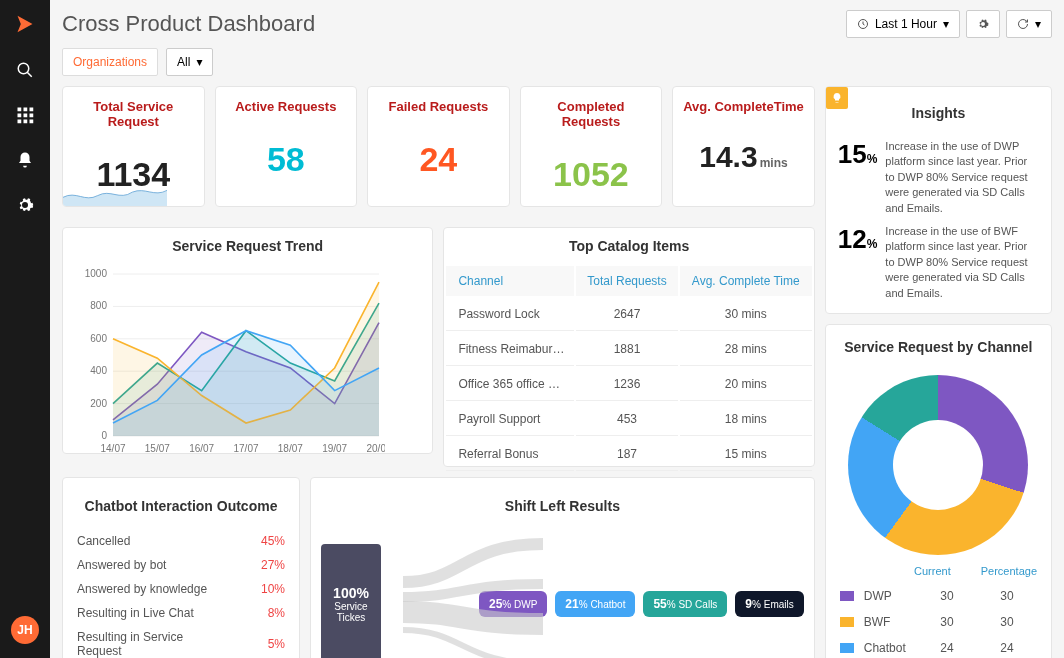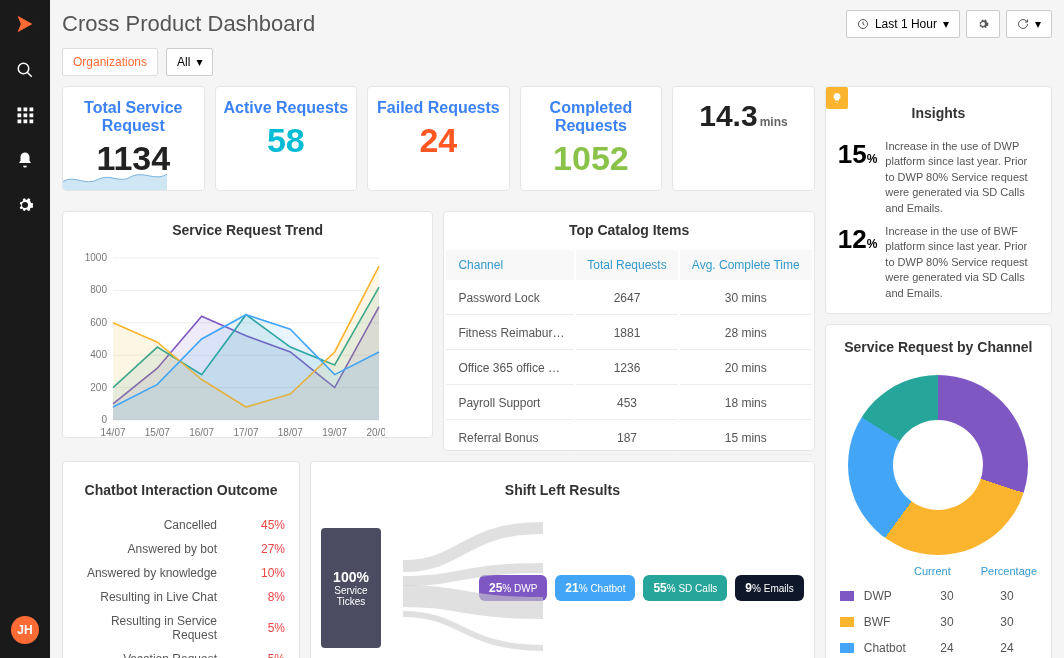--- a/index.html
+++ b/index.html
@@ -12,21 +12,21 @@
 .main { flex: 1; padding: 10px 12px; overflow: auto; }
 .topbar { display: flex; align-items: center; margin-bottom: 10px; }
 .title { font-size: 22px; color: #555; font-weight: 500; }
 .top-actions { margin-left: auto; display: flex; gap: 6px; }
 .btn { border: 1px solid #ccc; background: #fff; padding: 6px 10px; font-size: 12px; border-radius: 2px; cursor: pointer; display: flex; align-items: center; gap: 6px; }
 .filters { display: flex; gap: 8px; margin-bottom: 10px; }
 .filters .btn.selected { color: #ff6b35; border-color:#ddd; }
 .row { display: flex; gap: 10px; margin-bottom: 10px; }
 .card { background: #fff; border: 1px solid #e5e5e5; border-radius: 4px; }
 .kpi { flex: 1; text-align: center; padding: 12px 6px; }
-.kpi .label { font-size: 16px; color: #3b82f6; margin-bottom: 4px; display:block; font-weight:600; }
+.kpi .label { font-size: 13px; color: #b91c1c; margin-bottom: 26px; display:block; font-weight:600; }
 .kpi .value { font-size: 34px; font-weight: bold; }
 .kpi.total { position: relative; overflow:hidden; }
 .kpi.total .value { color: #222; }
 .kpi.active .value { color: #00bcd4; }
 .kpi.failed .value { color: #ff5722; }
 .kpi.completed .value { color: #8bc34a; }
 .kpi.avg .value { color: #222; font-size:30px;}
 .kpi .unit { font-size: 12px; color: #666; margin-left:2px;}
 .spark { position:absolute; bottom:0;left:0;right:0;height:26px;}
 .section-title { text-align: center; font-size: 14px; font-weight: bold; color: #333; padding: 10px 0; }
@@ -51,21 +51,21 @@
 .donut { width: 180px; height: 180px; border-radius: 50%; background: conic-gradient(#7e57c2 0 108deg, #fab42d 108deg 216deg, #42a5f5 216deg 302deg, #26a69a 302deg 360deg); position:relative;}
 .donut:after { content:""; position:absolute; top:50%; left:50%; width:90px;height:90px;background:#fff;border-radius:50%;transform:translate(-50%,-50%);}
 .legend-head { display:flex; justify-content:flex-end; gap:30px; font-size:11px; color:#3399cc; padding-right:10px; margin-bottom:6px;}
 .legend-row { display:flex; align-items:center; font-size:12px; padding:6px 10px;}
 .legend-row .sw { width:14px;height:10px;margin-right:10px;}
 .legend-row .name { flex:1; color:#555;}
 .legend-row .v { width:60px; text-align:center; color:#555;}
 .chatbot { flex: 1; height: 220px; padding: 10px 14px;}
 .shift { flex: 1; height: 220px; padding: 10px;}
 .bar-row { display:flex; align-items:center; font-size:12px; margin:10px 0;}
-.bar-row .label { width:140px; color:#555;text-align:right;}
+.bar-row .label { width:140px; color:#555;}
 .bar-row .bar-bg { flex:1; height:10px; background:#e8e8e8; margin:0 16px;}
 .bar-row .bar-fg { height:100%; background:#8bc34a;}
 .bar-row .pct { width:36px; text-align:right; color:#ef4444;}
 .shift-body { display:flex; align-items:center; justify-content:center; gap:8px; height:160px; position:relative;}
 .shift-src { width:60px; height:120px; background:#4b4b62; color:#fff; font-size:10px; display:flex; flex-direction:column; align-items:center; justify-content:center; border-radius:4px; text-align:center;padding:4px;}
 .shift-src .pct { font-size:14px; font-weight:bold;}
 .shift-targets { display:flex; flex-direction:row; gap:8px; margin-left:90px;}
 .pill { color:#fff; font-size:10px; padding:6px 10px; border-radius:6px; white-space:nowrap;}
 .pill b { font-size:12px;}
 .links { position:absolute; left:82px; top:8px; width:140px; height:150px; pointer-events:none;}
@@ -166,20 +166,21 @@
         </div>
         <div class="card kpi failed">
           <span class="label">Failed Requests</span>
           <span class="value">24</span>
         </div>
         <div class="card kpi completed">
           <span class="label">Completed Requests</span>
           <span class="value">1052</span>
         </div>
         <div class="card kpi avg">
+          <span class="label">Avg. CompleteTime</span>
           <span class="value"><span>14.3</span><span class="unit">mins</span></span>
         </div>
       </div>
 
       <div class="row2">
         <div class="card trend">
           <div class="section-title">Service Request Trend</div>
           <div class="trend-chart">
             <svg id="trend-svg" width="310" height="190" viewBox="0 0 310 190">
                 <line x1="38" x2="304" y1="168" y2="168" stroke="#eee"></line>

